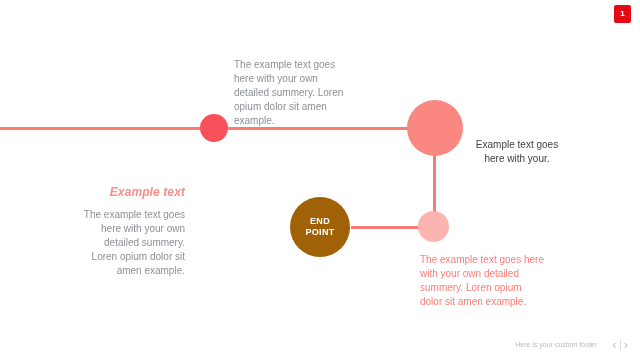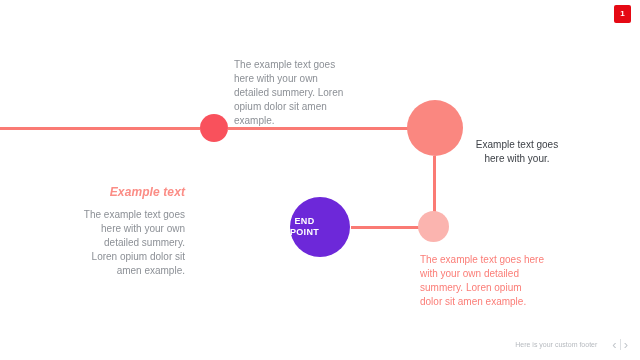--- a/index.html
+++ b/index.html
@@ -64,23 +64,24 @@
     background: #fa8780;
   }
   #node-sub {
     left: 418px; top: 211px;
     width: 31px; height: 31px;
     background: #fbb4af;
   }
   #node-endpoint {
     left: 290px; top: 197px;
     width: 60px; height: 60px;
-    background: #6d28d9;
+    background: #a16207;
     display: flex;
     align-items: center;
+    justify-content: center;
   }
   #node-endpoint .endpoint-label {
     color: #ffffff;
     font-size: 9px;
     font-weight: 700;
     line-height: 11px;
     text-align: center;
     letter-spacing: 0.3px;
   }
 

